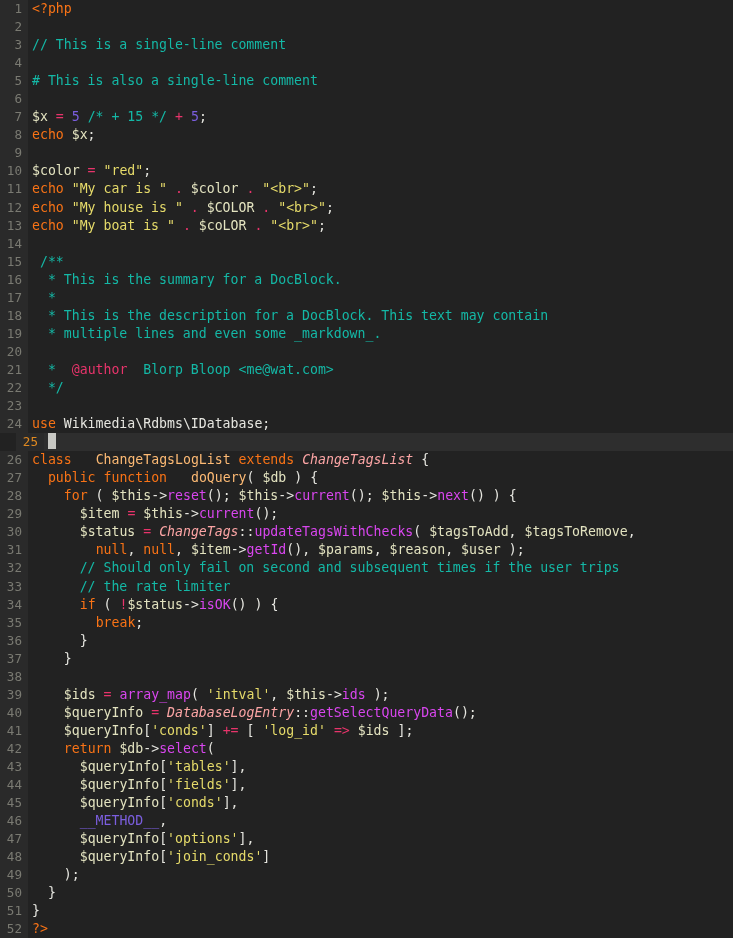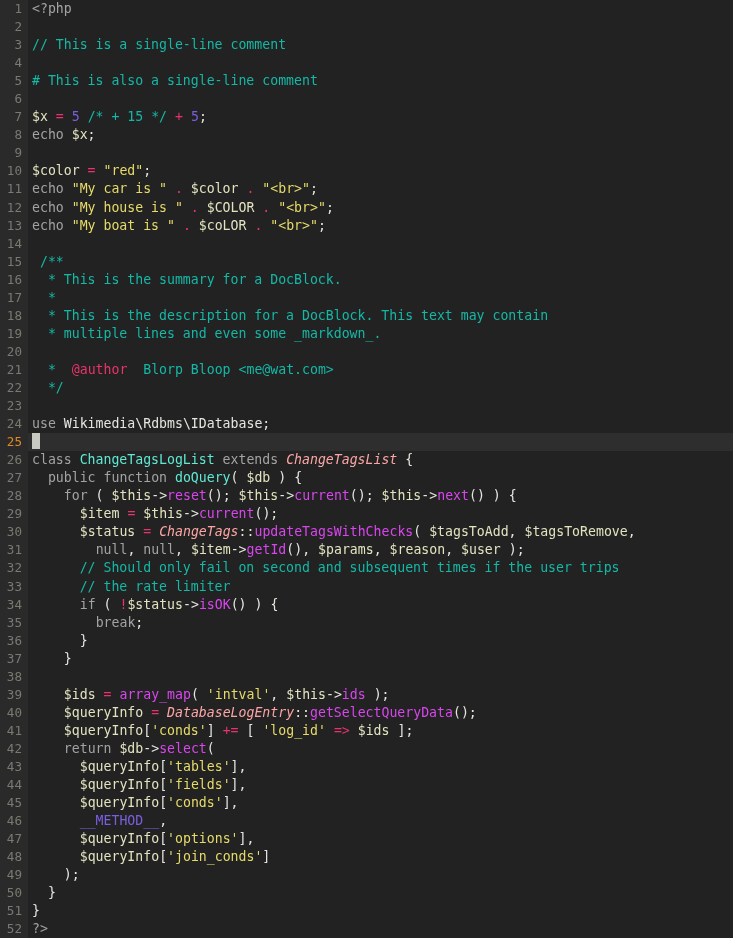--- a/index.html
+++ b/index.html
@@ -26,20 +26,21 @@
 
   .line {
     position: relative;
     height: 18.06px;
     display: flex;
     align-items: flex-start;
     white-space: pre;
   }
   .line.active {
     background: #2e2e2e;
+    margin-left: 16px;
   }
 
   .gutter {
     flex: 0 0 28px;
     width: 28px;
     box-sizing: border-box;
     padding-right: 6px;
     text-align: right;
     color: #7a7a72;
     background: #2a2a2a;
@@ -55,28 +56,28 @@
   .code {
     flex: 1 1 auto;
     padding-left: 4px;
     color: #d8d8d2;
     line-height: 18.06px;
     position: relative;
     overflow: visible;
   }
 
   
-  .kw   { color: #a3a3a3; }          
+  .kw   { color: #f97316; }          
   .cmt  { color: #14b8a6; }          
   .str  { color: #e6db6a; }          
   .var  { color: #e3e3c0; }          
   .num  { color: #7b5ede; }          
   .op   { color: #e8346b; }          
   .fn   { color: #d946ef; }          
-  .fng  { color: #5eead4; }          
+  .fng  { color: #fdba74; margin-left: 16px; }          
   .cls  { color: #fca5a5; font-style: italic; }  
   .txt  { color: #e6e6e0; }          
   .doctag { color: #e8346b; padding-left: 8px; }        
 
   .cursor {
     display: inline-block;
     width: 8px;
     height: 16px;
     background: #c9c9c4;
     vertical-align: -3px;

